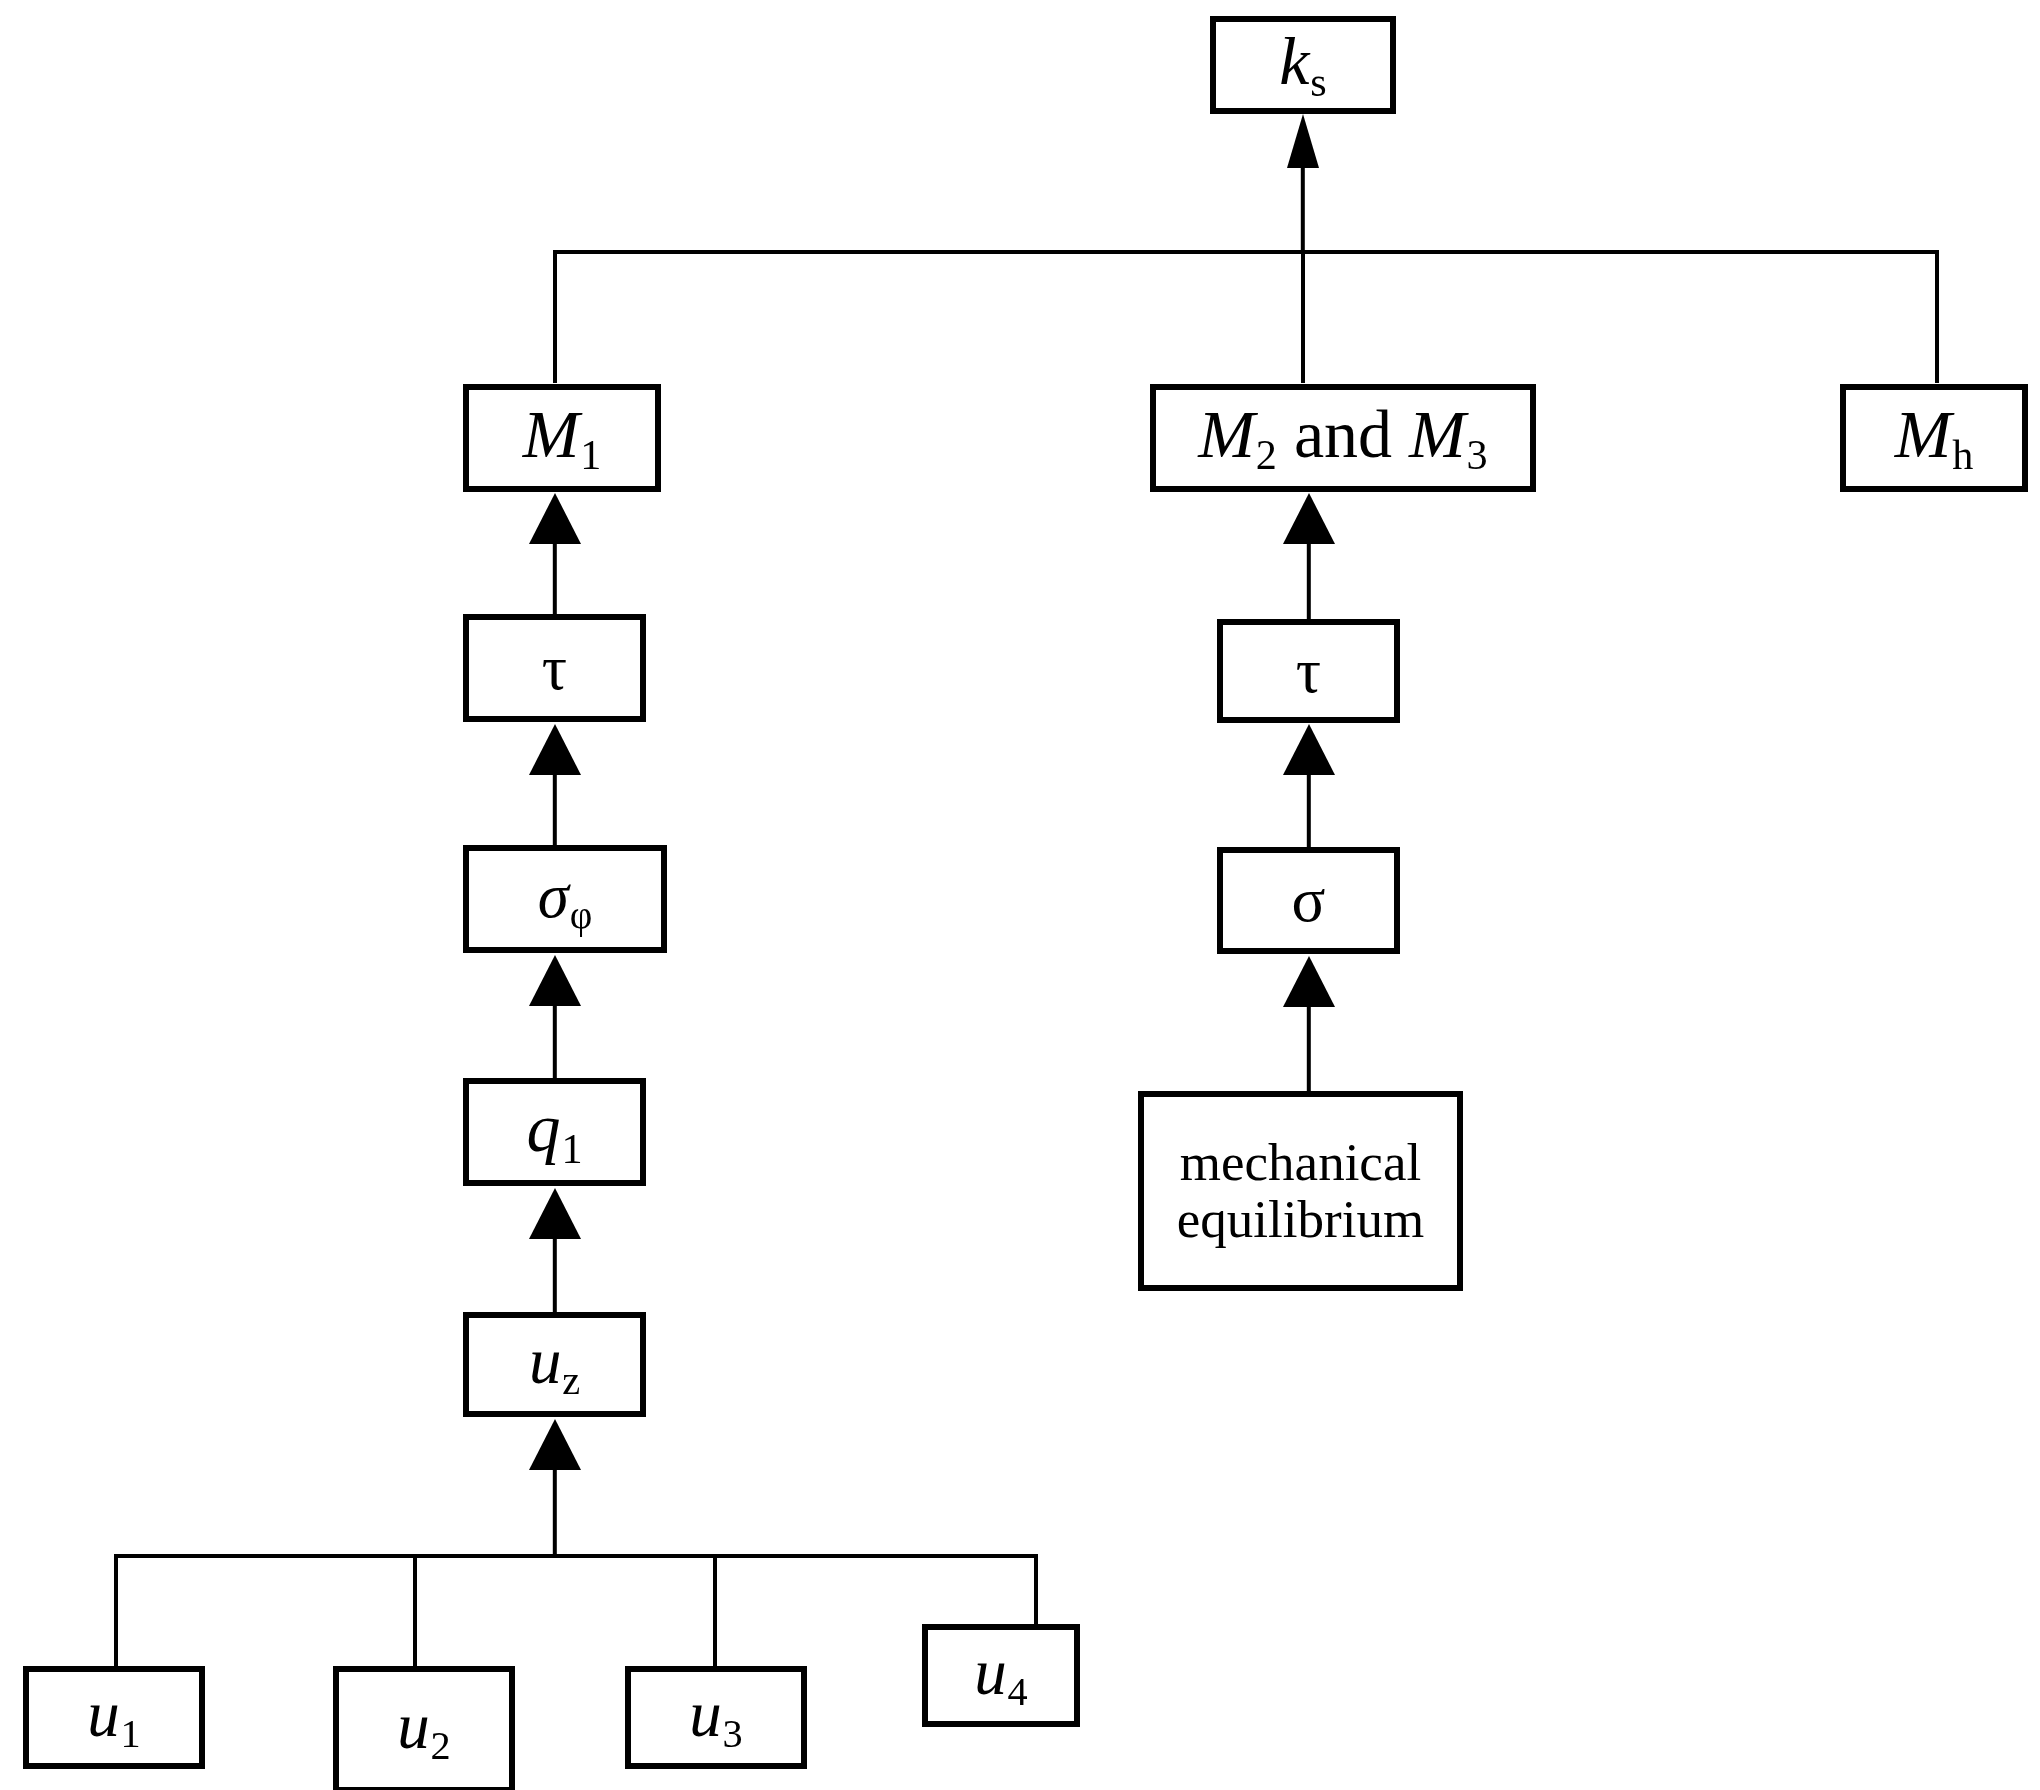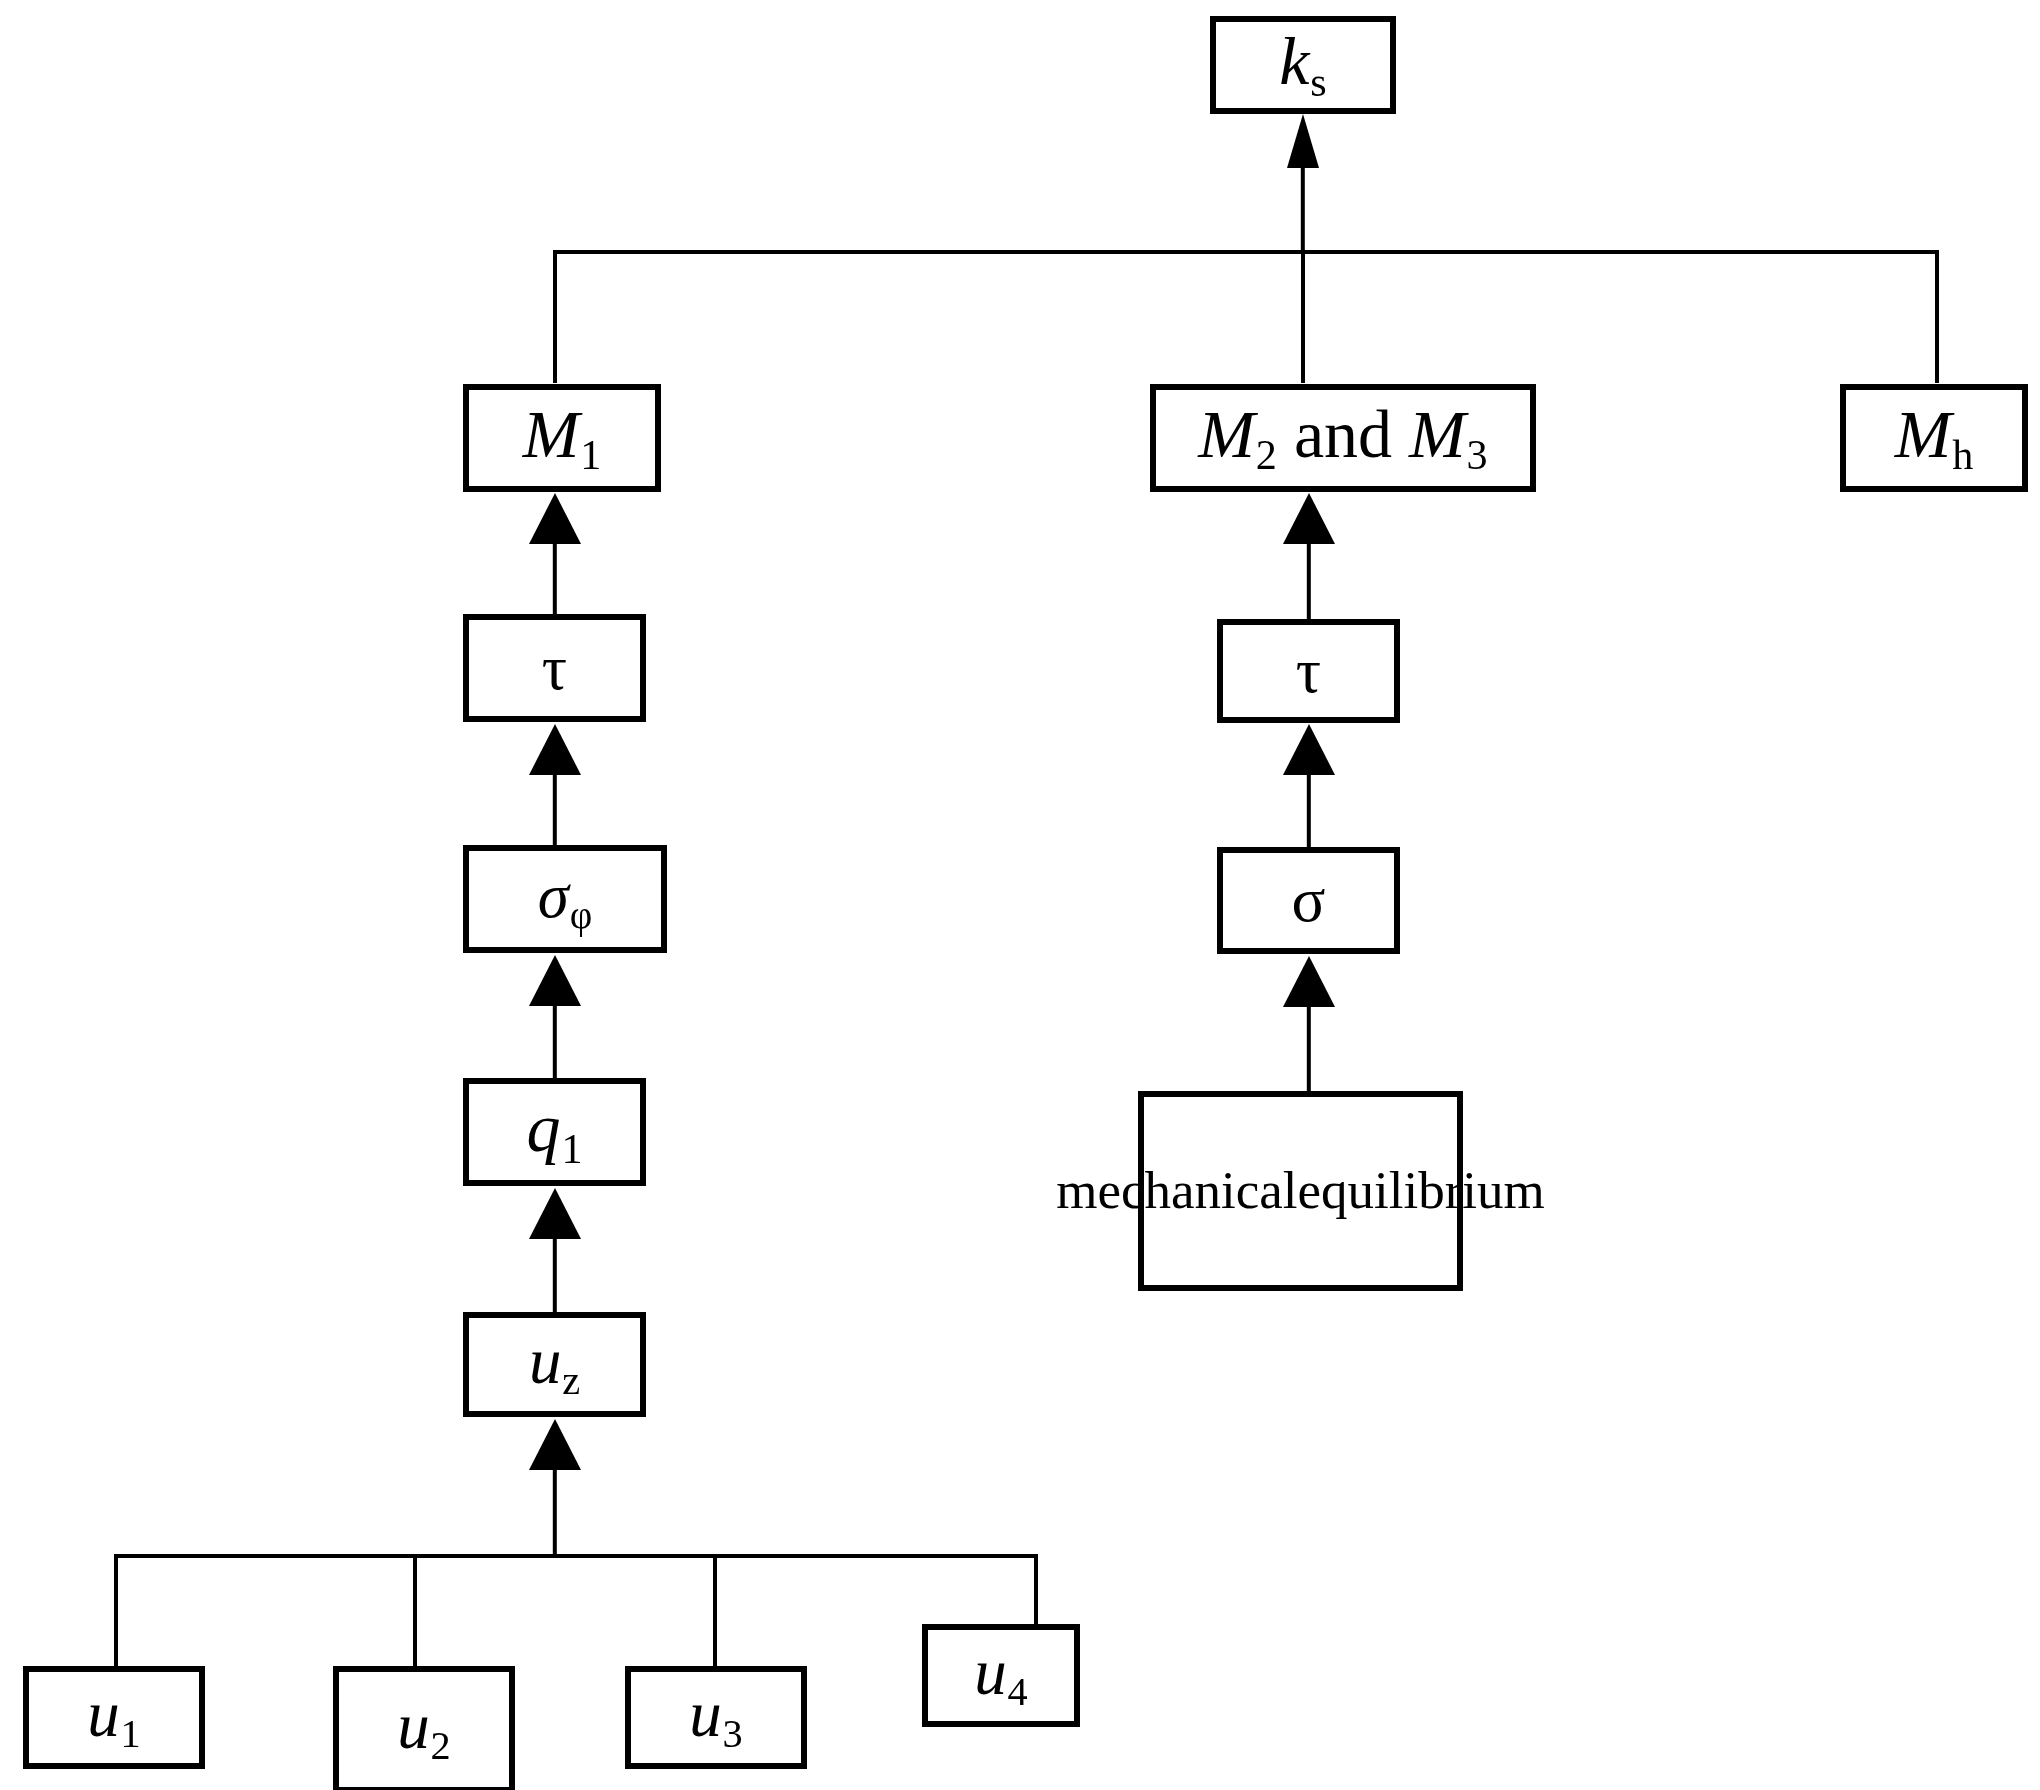--- a/index.html
+++ b/index.html
@@ -203,19 +203,19 @@
 
   <div class="node f-greek" style="left:1217px; top:847px; width:183px; height:107px;">
     <span class="lbl">σ</span>
   </div>
 
   <div class="arrow" style="left:1282px; top:956px; width:53px; height:139px;">
     <div class="head"></div>
     <div class="stem" style="top:46px; height:93px;"></div>
   </div>
 
-  <div class="node f-text" style="left:1138px; top:1091px; width:325px; height:200px; ">
+  <div class="node f-text" style="left:1138px; top:1091px; width:325px; height:200px; flex-direction:column;">
     <span class="lbl wrap">mechanical</span>
     <span class="lbl wrap">equilibrium</span>
   </div>
 
 </div>
 
 
 </body></html>

